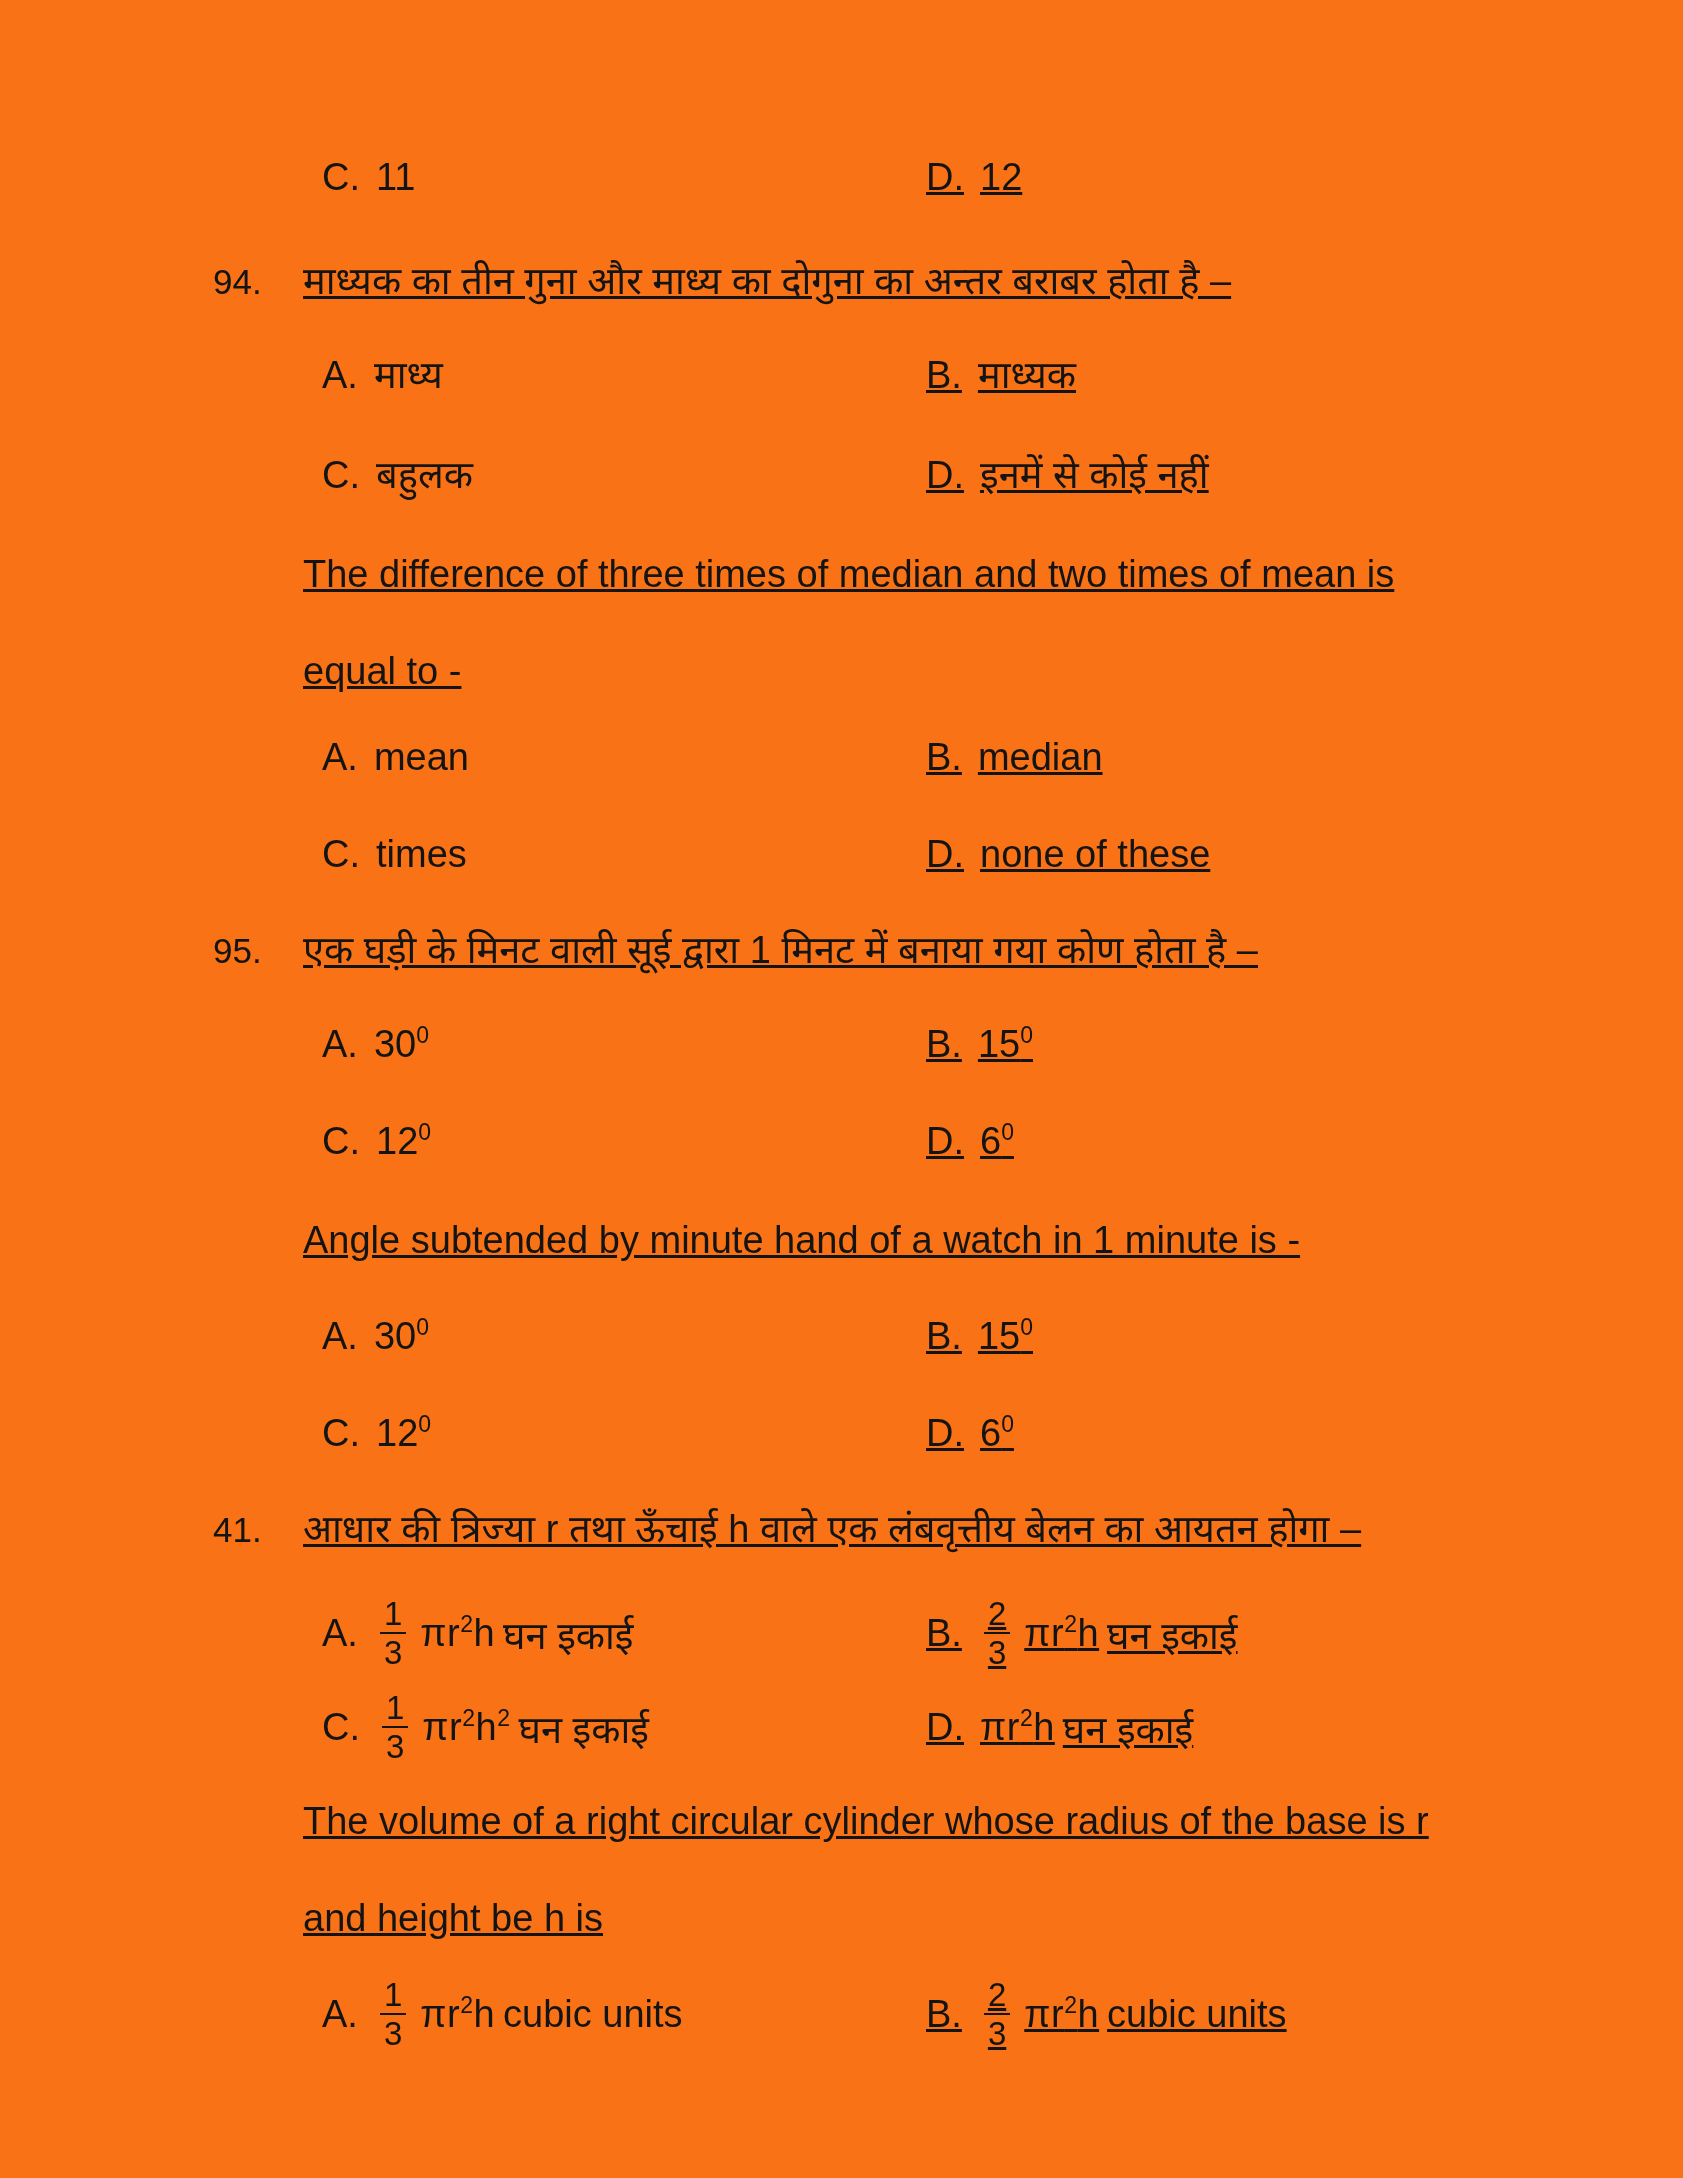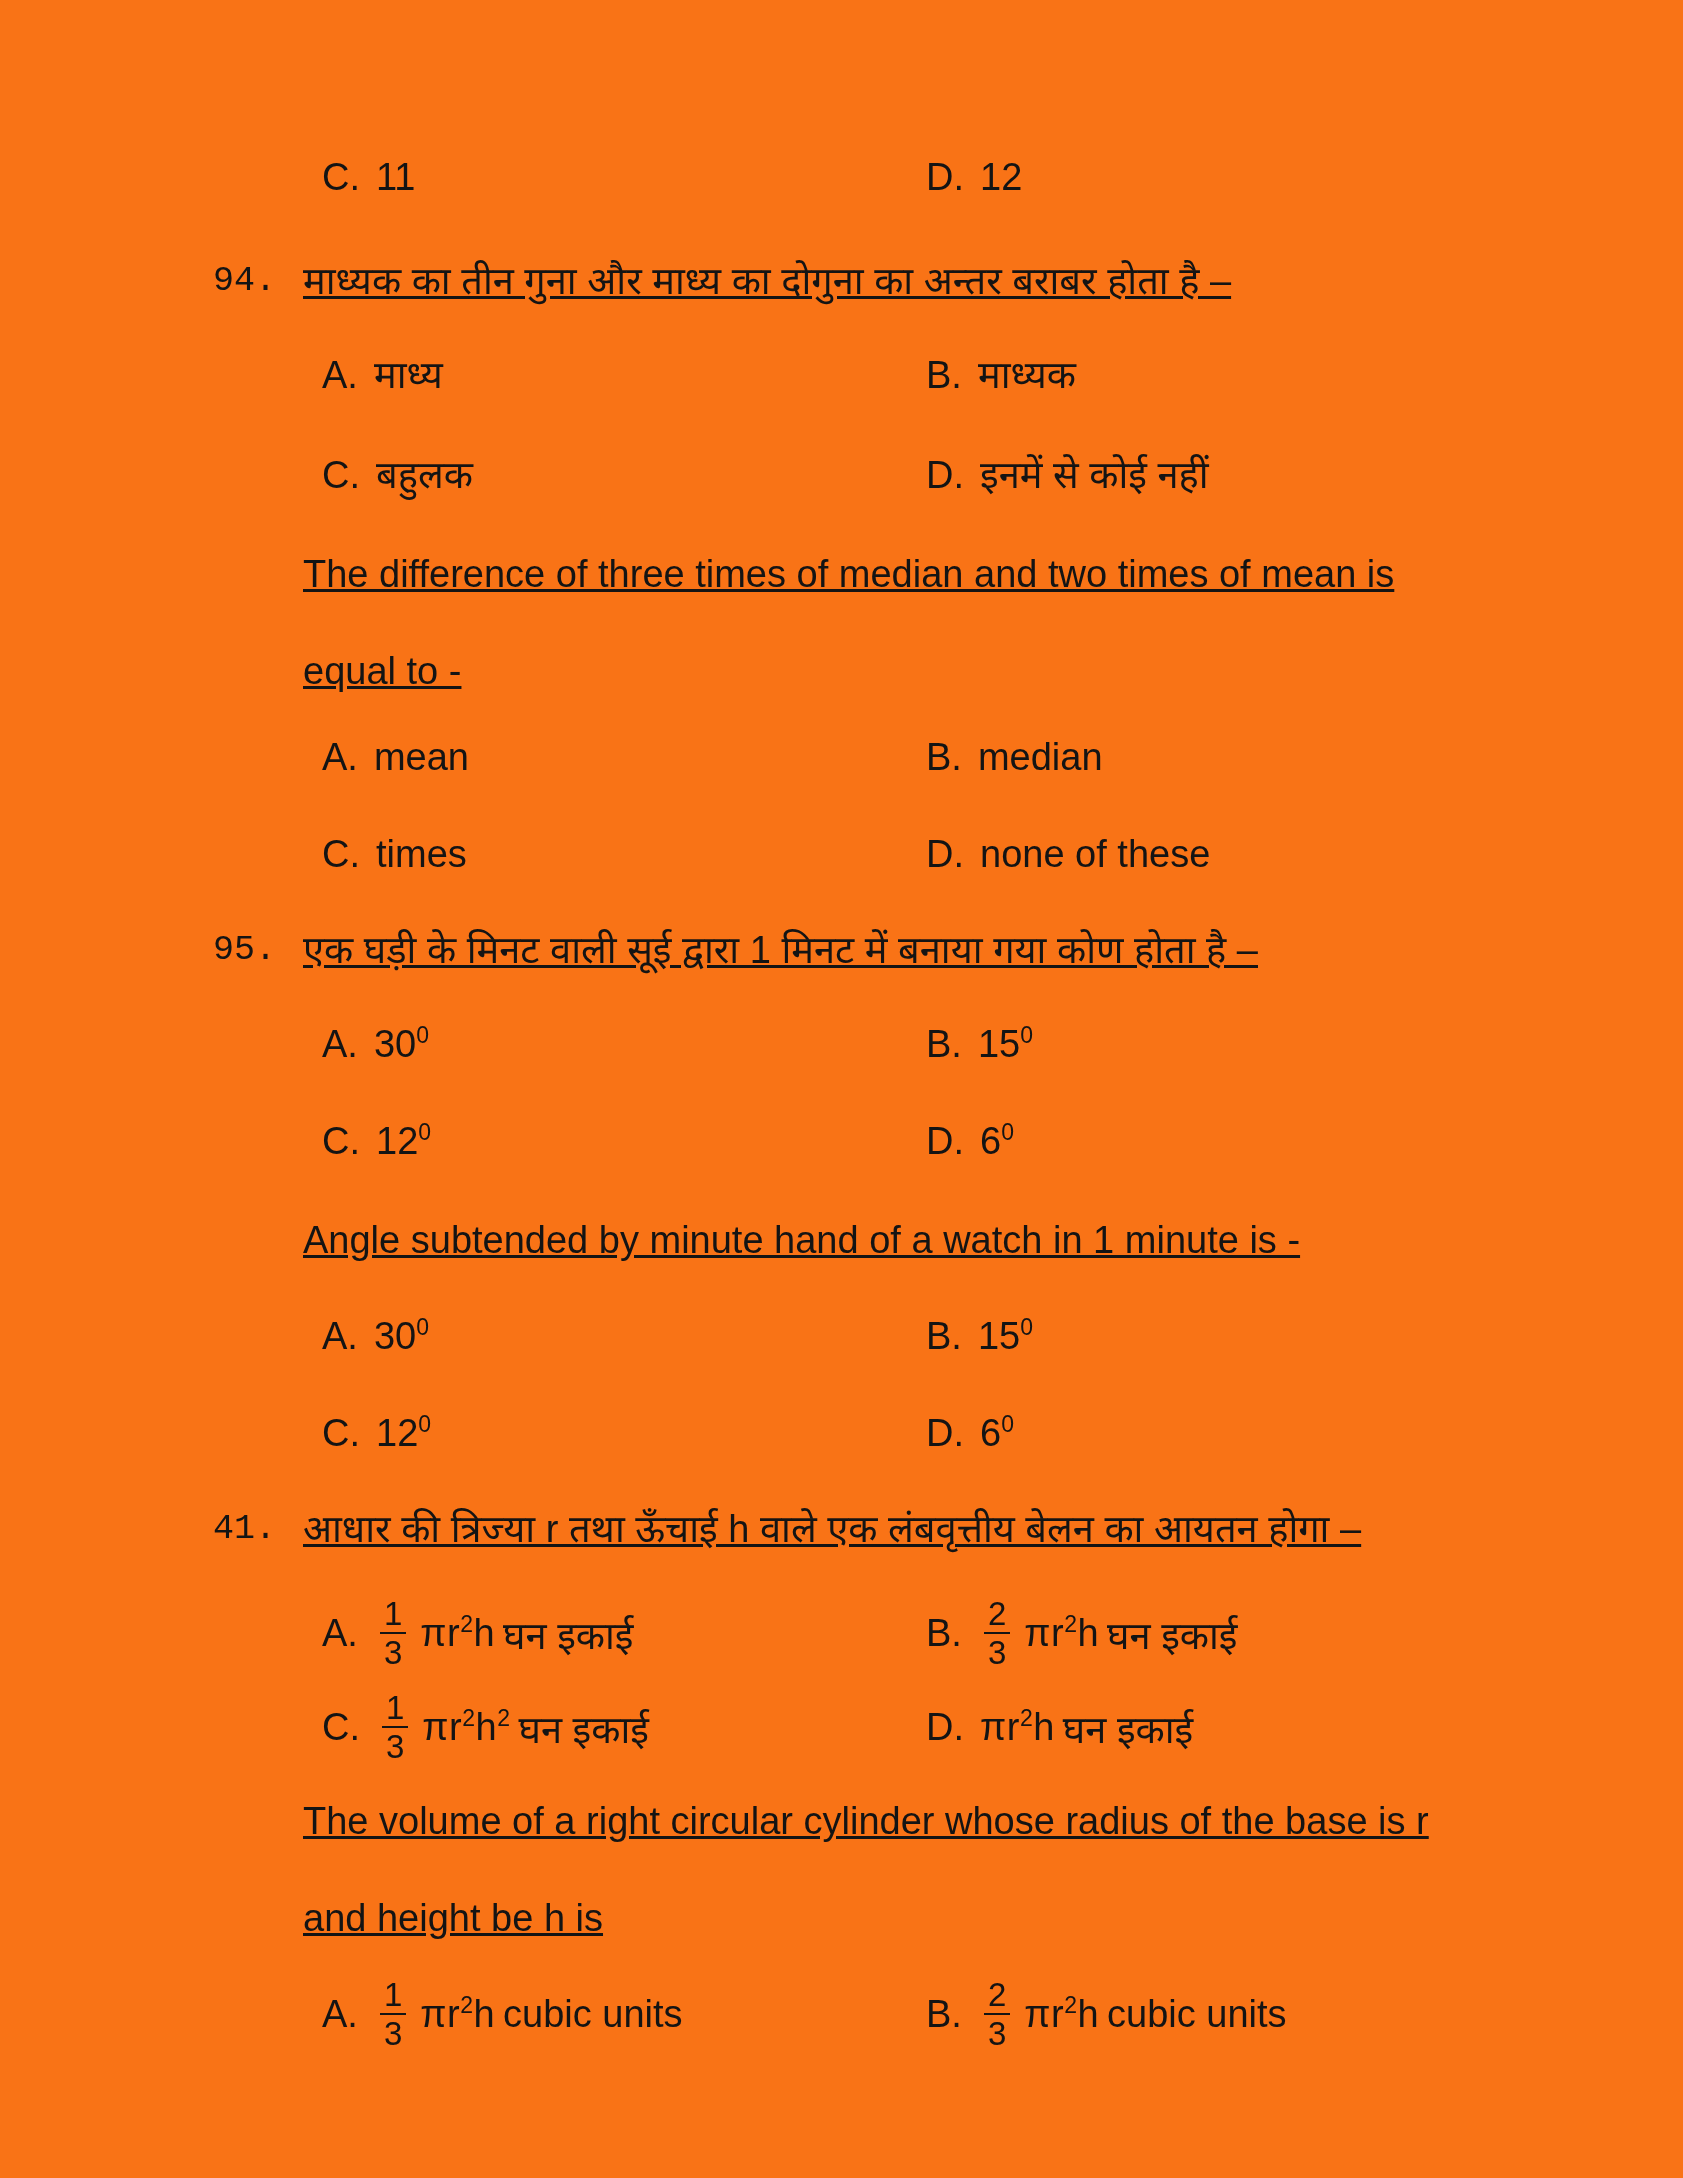--- a/index.html
+++ b/index.html
@@ -8,24 +8,24 @@
     width:1683px;height:2178px;
     margin:0 auto;
     background:#f97316;
     font-family:"Liberation Sans", sans-serif;
     font-size:38px;
     color:#141414;
     overflow:hidden;
   }
   .row{position:absolute;left:0;width:100%;height:57px;line-height:57px;}
   .row.tall{height:119px;line-height:normal;}
-  .qnum{position:absolute;left:213px;font-size:35px;font-family:Liberation Mono, monospace;}
+  .qnum{position:absolute;left:213px;font-size:35px;}
   .qtext{position:absolute;left:303px;white-space:nowrap;text-decoration:underline;}
   .colA{position:absolute;left:322px;white-space:nowrap;}
-  .colB{position:absolute;left:926px;white-space:nowrap;}
+  .colB{position:absolute;left:926px;white-space:nowrap;text-decoration:underline;}
   .tall .colA,.tall .colB{display:flex;align-items:center;height:100%;}
   .letter{margin-right:16px;}
   .opt-sup{font-size:23px;vertical-align:super;line-height:0;}
   .frac{
     display:inline-flex;flex-direction:column;align-items:center;
     font-size:33px;line-height:1.1;margin:0 14px 0 6px;
   }
   .frac .den{border-top:2px solid #141414;padding:1px 4px 0 4px;}
   .formula{letter-spacing:0.5px;}
   .formula .fsup{font-size:23px;vertical-align:super;line-height:0;}

